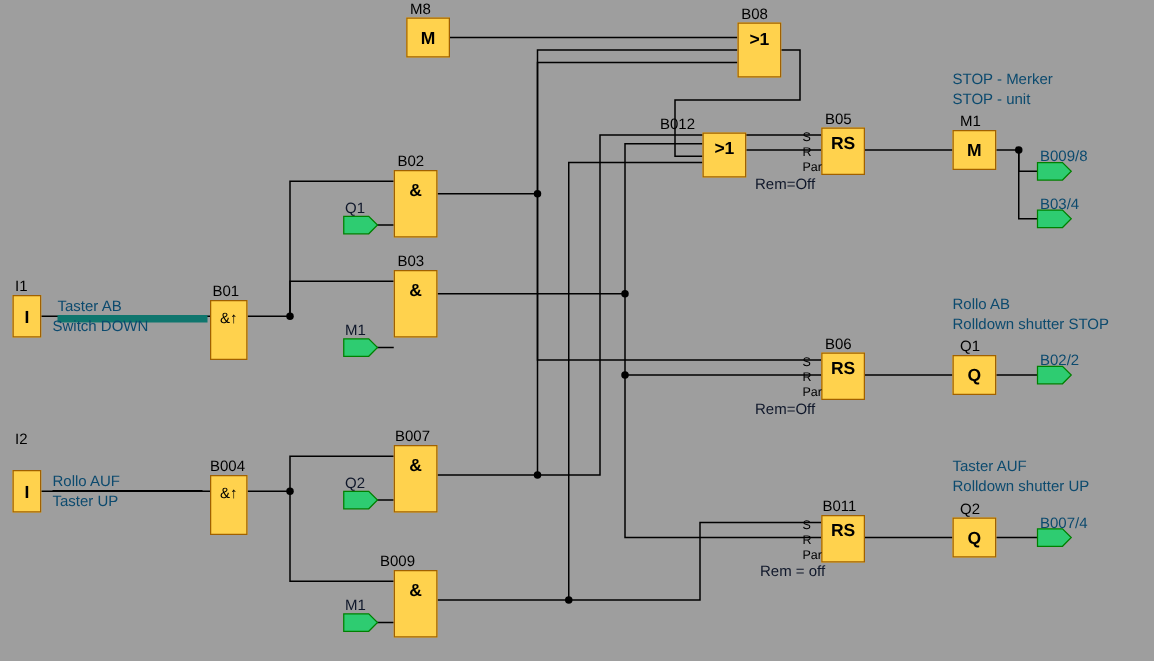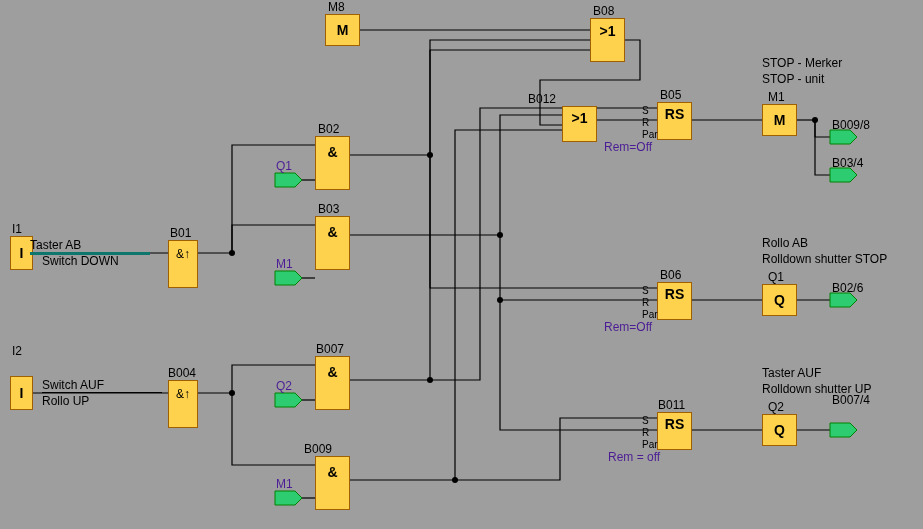--- a/index.html
+++ b/index.html
@@ -2,22 +2,22 @@
 <html><head>
 <meta charset="utf-8">
 <style>
   html,body{margin:0;padding:0;background:#9e9e9e;}
   .canvas{position:relative;width:923px;height:529px;background:#9e9e9e;font-family:Arial,Helvetica,sans-serif;}
   .blk{position:absolute;background:#ffd24d;border:1px solid #a06000;box-sizing:border-box;}
   .blk-lbl{font:bold 14px Arial;color:#000;text-align:center;}
   .blk-lbl.small{font-size:12px;font-weight:normal;}
   .blk-par{position:absolute;left:-16px;font:10px Arial;color:#000;}
   .name{position:absolute;font:12px Arial;color:#000;white-space:nowrap;}
-  .txt{position:absolute;font:12px Arial;color:#000000;white-space:nowrap;}
-  .txt.grn{color:#4c1d95;text-align:center;}
+  .txt{position:absolute;font:12px Arial;color:#0c4a6e;white-space:nowrap;}
+  .txt.grn{color:#0f172a;text-align:center;}
   svg{position:absolute;left:0;top:0;pointer-events:none;}
   .wire{stroke:#000;stroke-width:1.2;fill:none;}
   .node{fill:#000;}
   .conn{fill:#2ecc71;stroke:#008000;stroke-width:1;}
   .conn-out{fill:#2ecc71;stroke:#008000;stroke-width:1;}
 </style>
 </head>
 <body>
 <div class="canvas">
 
@@ -200,27 +200,27 @@
       <div class="blk-lbl" style="line-height:30px">Q</div>
     </div>
 
 <div class="txt grn" style="left:276px;top:159px">Q1</div>
 <div class="txt grn" style="left:276px;top:257px">M1</div>
 <div class="txt grn" style="left:276px;top:379px">Q2</div>
 <div class="txt grn" style="left:276px;top:477px">M1</div>
 
 <div class="txt" style="left:832px;top:118px">B009/8</div>
 <div class="txt" style="left:832px;top:156px">B03/4</div>
-<div class="txt" style="left:832px;top:281px">B02/6</div>
-<div class="txt" style="left:832px;top:393px">B007/4</div>
-
-<div class="txt" style="left:30px;top:238px;border-bottom:3px solid #0f766e;width:120px">Taster AB</div>
+<div class="txt" style="left:832px;top:281px">B02/2</div>
+<div class="txt" style="left:832px;top:411px">B007/4</div>
+
+<div class="txt" style="left:46px;top:238px;border-bottom:6px solid #0f766e;width:120px">Taster AB</div>
 <div class="txt" style="left:42px;top:254px">Switch DOWN</div>
-<div class="txt" style="left:42px;top:378px;border-bottom:1px solid #000;width:120px">Switch AUF</div>
-<div class="txt" style="left:42px;top:394px">Rollo UP</div>
+<div class="txt" style="left:42px;top:378px;border-bottom:1px solid #000;width:120px">Rollo AUF</div>
+<div class="txt" style="left:42px;top:394px">Taster UP</div>
 <div class="txt" style="left:762px;top:56px">STOP  - Merker</div>
 <div class="txt" style="left:762px;top:72px">STOP - unit</div>
 <div class="txt" style="left:762px;top:236px">Rollo AB</div>
 <div class="txt" style="left:762px;top:252px">Rolldown shutter STOP</div>
 <div class="txt" style="left:762px;top:366px">Taster AUF</div>
 <div class="txt" style="left:762px;top:382px">Rolldown shutter UP</div>
 
 </div>
 
 </body></html>

